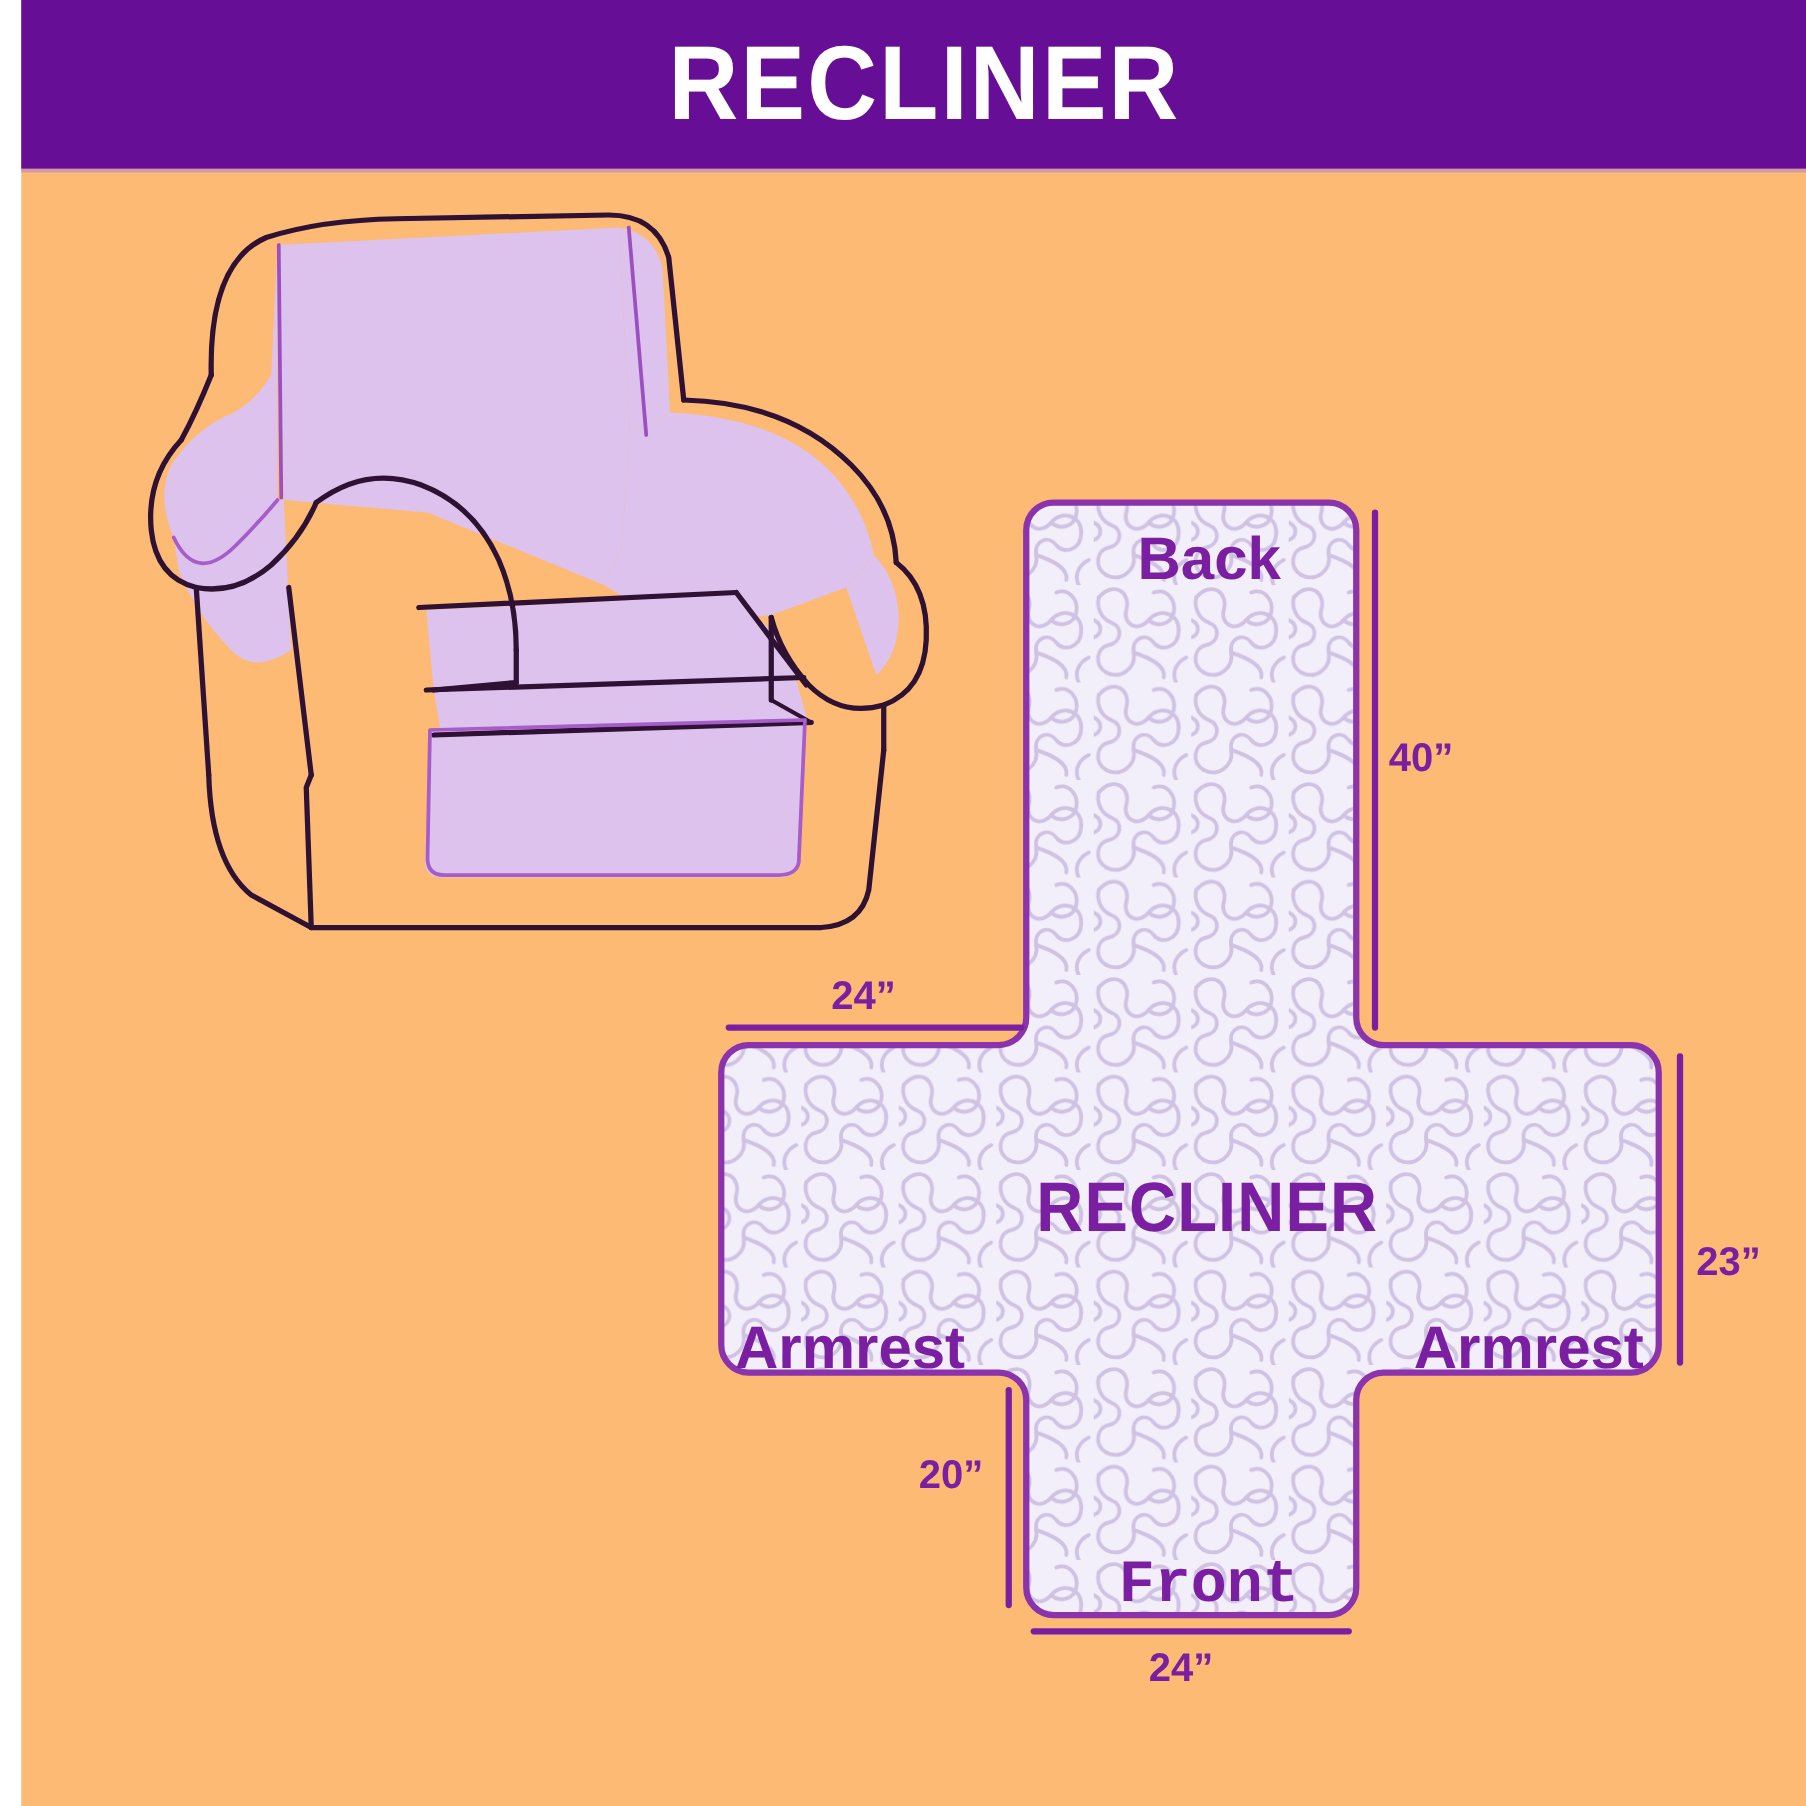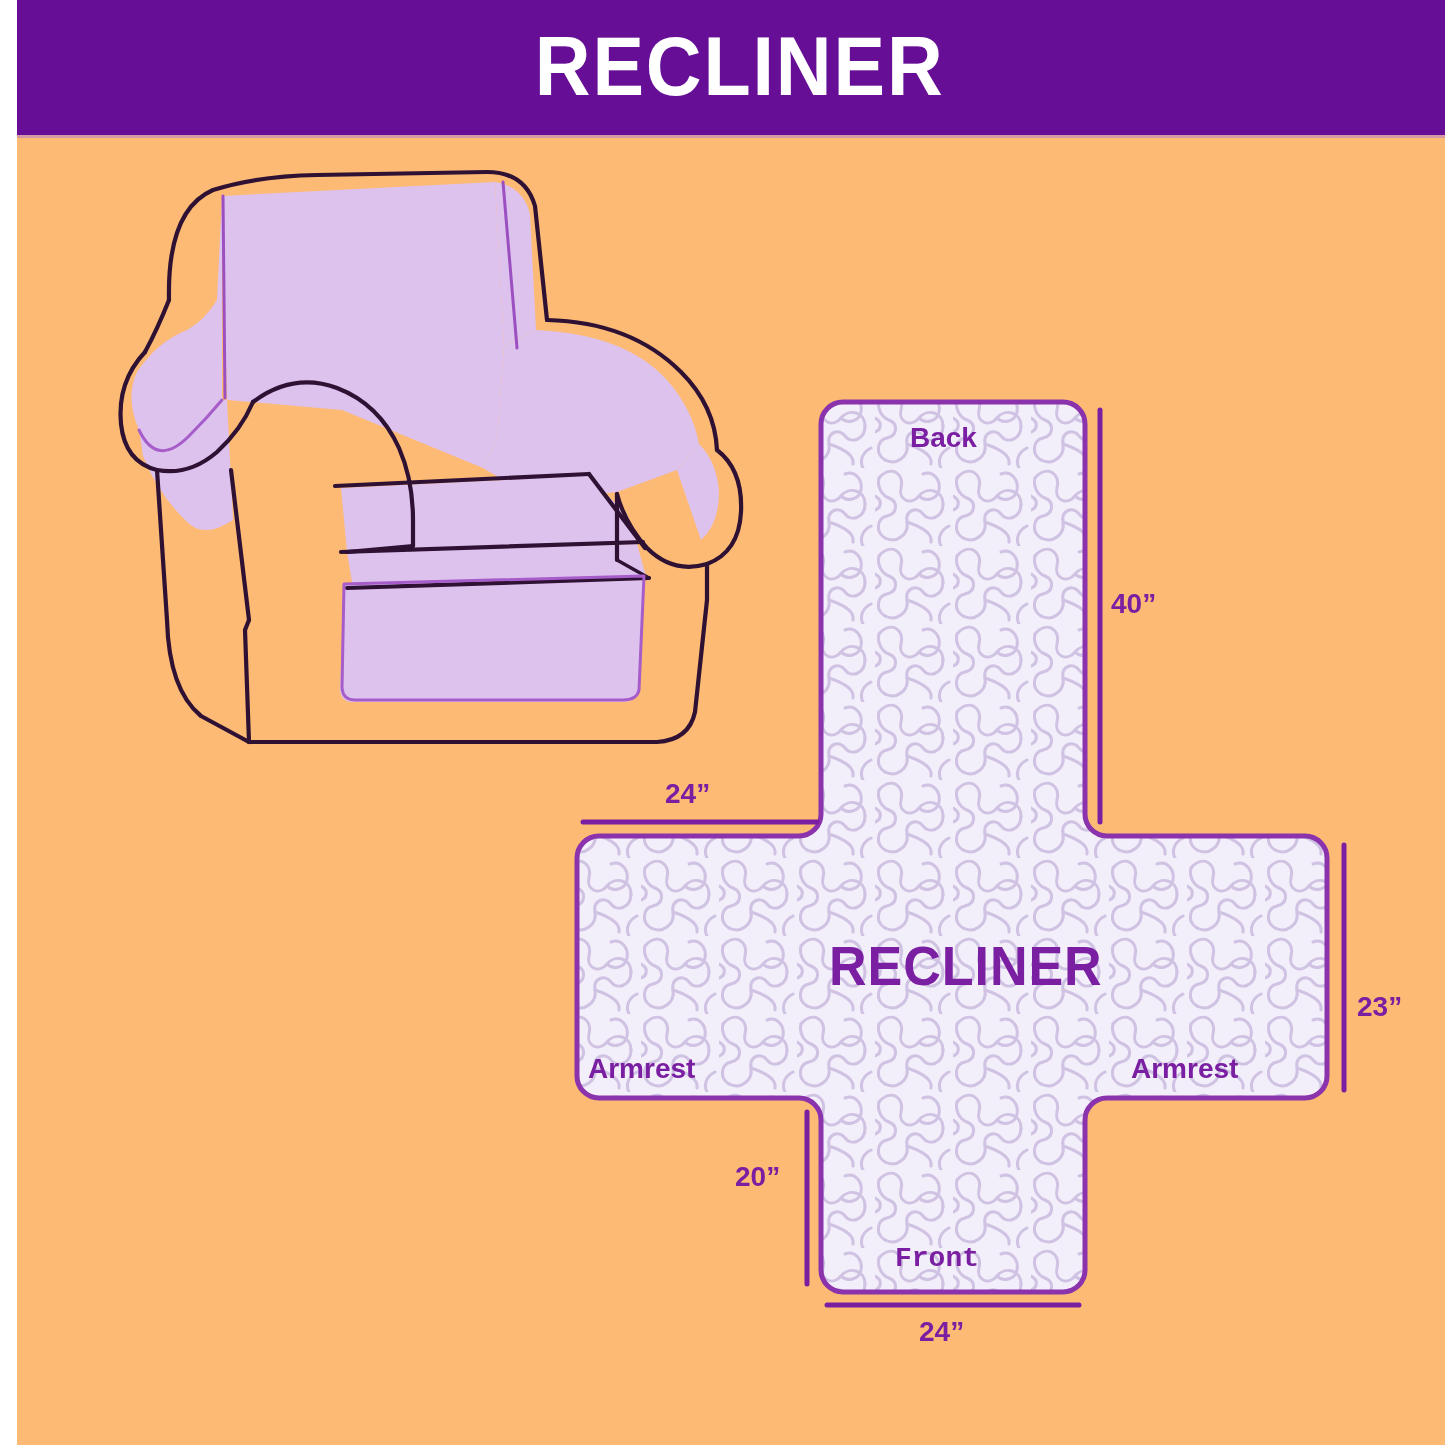--- a/index.html
+++ b/index.html
@@ -38,22 +38,22 @@
 
   
   .lbl{
     position:absolute;
     color:#7a1fa2;
     font-family:"Liberation Sans", sans-serif;
     font-weight:700;
     white-space:nowrap;
     line-height:1;
   }
-  .dim{font-size:28px;letter-spacing:0px;}
-  .panel{font-size:28px;}
+  .dim{font-size:32px;letter-spacing:0px;}
+  .panel{font-size:48px;}
   .panel-big{
     font-size:56px;
     letter-spacing:1px;
     transform:scaleX(0.93);
     transform-origin:left center;
   }
 </style>
 </head>
 <body>
 

